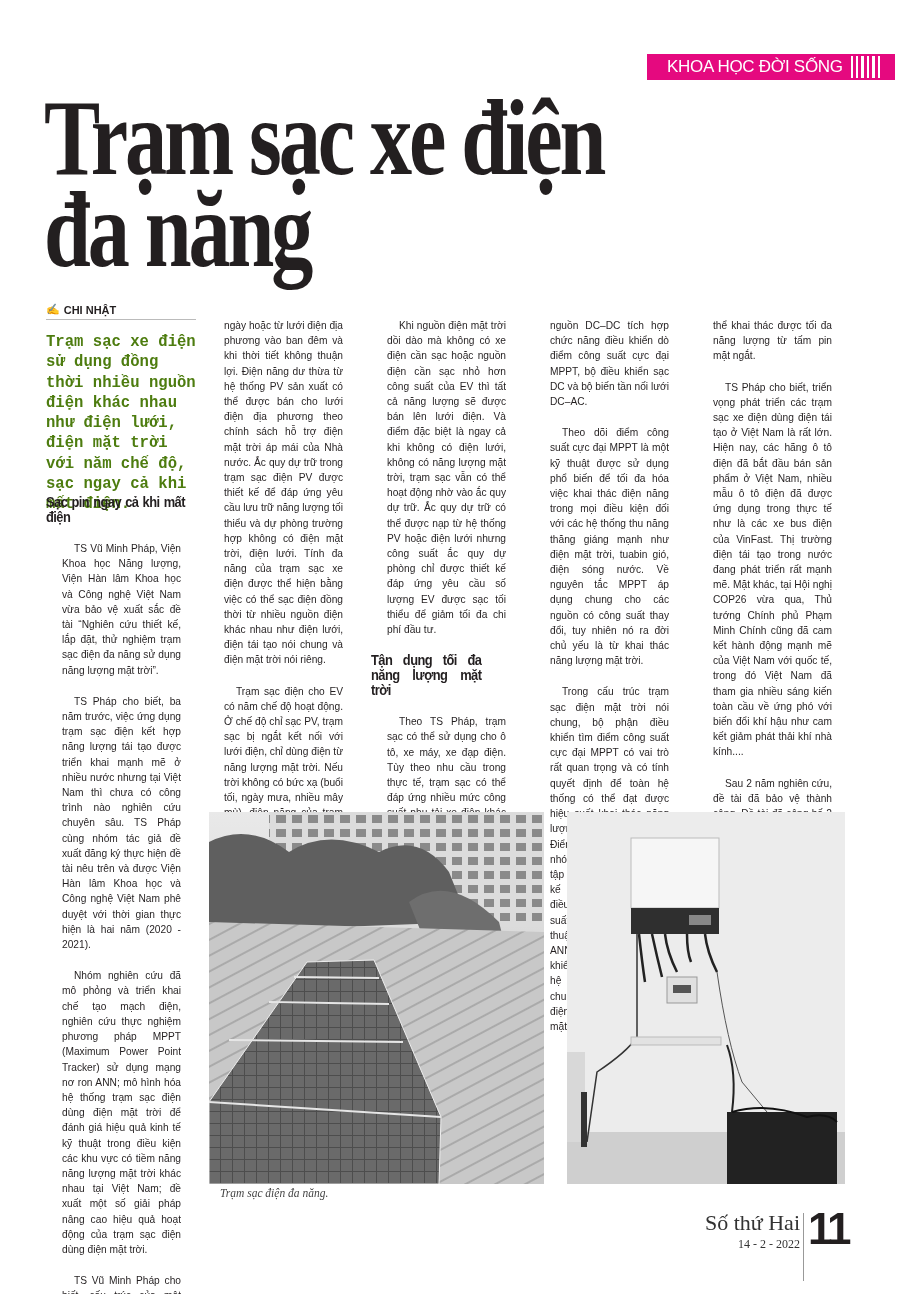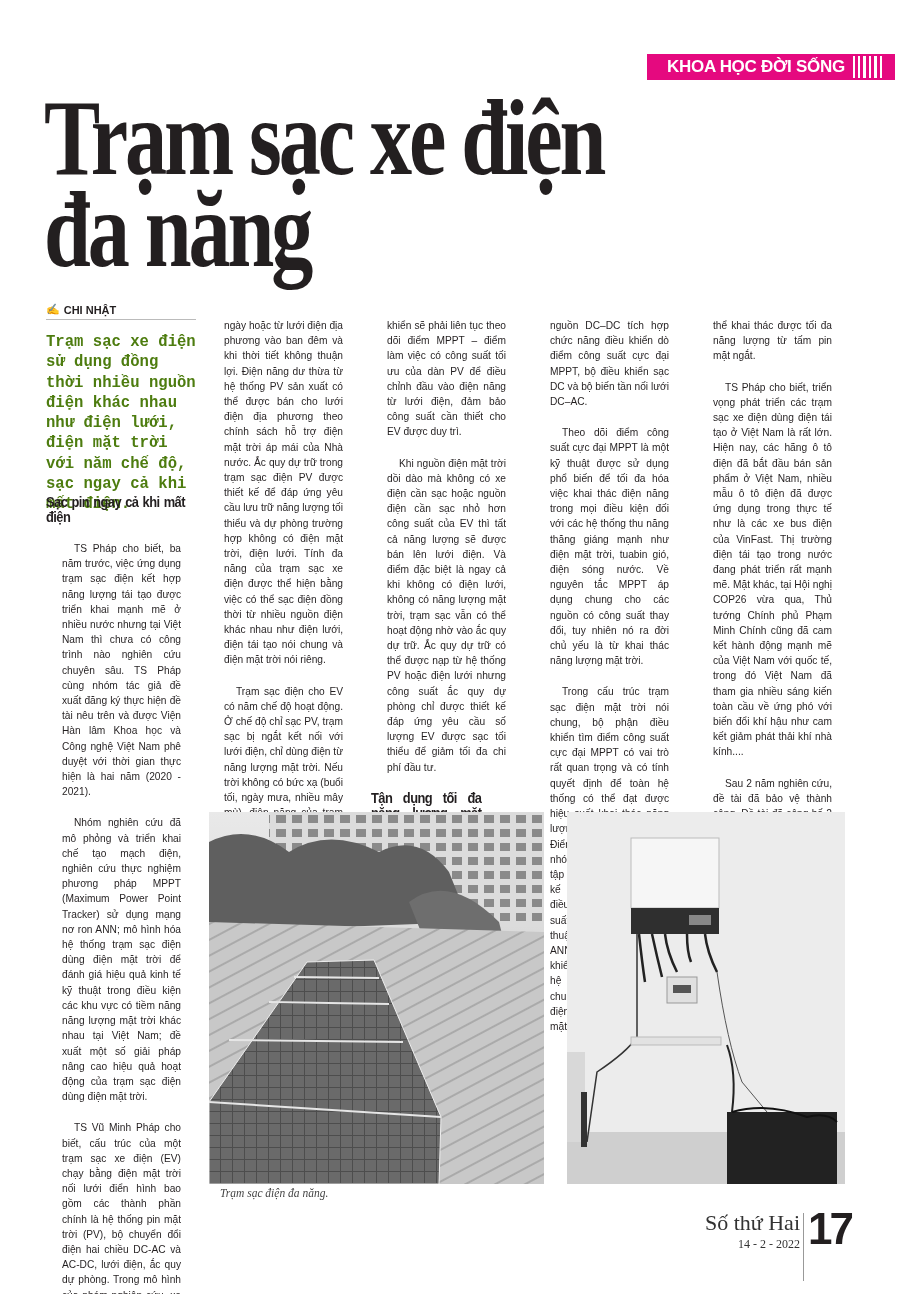--- a/index.html
+++ b/index.html
@@ -1,18 +1,18 @@
 <!DOCTYPE html>
 <html><head>
 <meta charset="utf-8">
 <style>
   html,body{margin:0;padding:0;background:#fff;}
   body{width:900px;height:1294px;position:relative;overflow:hidden;font-family:"Liberation Sans",sans-serif;color:#231f20;}
   .section-tag{position:absolute;left:647px;top:54px;width:248px;height:26px;background:#e5097f;display:flex;align-items:center;}
-  .section-tag .label{color:#fff;font-weight:bold;font-size:17px;letter-spacing:-0.3px;margin-left:20px;font-family:"Liberation Sans",sans-serif;}
+  .section-tag .label{color:#fff;font-weight:normal;font-size:17px;letter-spacing:-0.3px;margin-left:20px;font-family:"Liberation Sans",sans-serif;}
   .section-tag .stripes{display:flex;margin-left:8px;height:22px;align-items:stretch;}
   .section-tag .stripes span{display:block;background:#fff;margin-right:3px;}
   .headline{position:absolute;left:44px;top:92px;margin:0;font-family:"Liberation Serif",serif;font-weight:bold;font-size:108px;line-height:92px;letter-spacing:-4px;color:#231f20;transform:scaleX(0.78);transform-origin:left top;white-space:nowrap;}
   .byline{position:absolute;left:46px;top:303px;width:150px;font-size:11px;font-weight:bold;border-bottom:1px solid #bbb;padding-bottom:3px;display:flex;align-items:center;gap:4px;}
   .byline .pen{color:#e5097f;font-size:11px;}
   .sapo{position:absolute;left:46px;top:332px;width:152px;font-family:Liberation Mono, monospace;font-weight:bold;font-size:15.6px;line-height:20.3px;color:#4d7c0f;}
   .col{position:absolute;font-size:10.2px;line-height:15.2px;text-align:justify;color:#231f20;}
   .col p{margin:16px;text-indent:12px;}
   .col p.cont{text-indent:0;}
   .subhead{font-family:"Liberation Sans",sans-serif;font-weight:bold;font-size:14px;line-height:15px;margin:0 0 2px 0;letter-spacing:-0.6px;transform:scaleX(0.92);transform-origin:left;}
@@ -53,32 +53,32 @@
 
 <div class="byline">
   <span class="pen">✍</span>
   <span>CHI NHẬT</span>
 </div>
 
 <div class="sapo">Trạm sạc xe điện sử dụng đồng thời nhiều nguồn điện khác nhau như điện lưới, điện mặt trời với năm chế độ, sạc ngay cả khi mất điện.</div>
 
 <div class="col" id="c1">
   <div class="subhead">Sạc pin ngay cả khi mất điện</div>
+  <p>TS Vũ Minh Pháp, Viện Khoa học Năng lượng, Viện Hàn lâm Khoa học và Công nghệ Việt Nam vừa bảo vệ xuất sắc đề tài “Nghiên cứu thiết kế, lắp đặt, thử nghiệm trạm sạc điện đa năng sử dụng năng lượng mặt trời”.</p>
   <p>TS Pháp cho biết, ba năm trước, việc ứng dụng trạm sạc điện kết hợp năng lượng tái tạo được triển khai mạnh mẽ ở nhiều nước nhưng tại Việt Nam thì chưa có công trình nào nghiên cứu chuyên sâu. TS Pháp cùng nhóm tác giả đề xuất đăng ký thực hiện đề tài nêu trên và được Viện Hàn lâm Khoa học và Công nghệ Việt Nam phê duyệt với thời gian thực hiện là hai năm (2020 - 2021).</p>
   <p>Nhóm nghiên cứu đã mô phỏng và triển khai chế tạo mạch điện, nghiên cứu thực nghiệm phương pháp MPPT (Maximum Power Point Tracker) sử dụng mạng nơ ron ANN; mô hình hóa hệ thống trạm sạc điện dùng điện mặt trời để đánh giá hiệu quả kinh tế kỹ thuật trong điều kiện các khu vực có tiềm năng năng lượng mặt trời khác nhau tại Việt Nam; đề xuất một số giải pháp nâng cao hiệu quả hoạt động của trạm sạc điện dùng điện mặt trời.</p>
   <p>TS Vũ Minh Pháp cho biết, cấu trúc của một trạm sạc xe điện (EV) chạy bằng điện mặt trời nối lưới điển hình bao gồm các thành phần chính là hệ thống pin mặt trời (PV), bộ chuyển đổi điện hai chiều DC-AC và AC-DC, lưới điện, ắc quy dự phòng. Trong mô hình của nhóm nghiên cứu, xe điện có thể sạc điện trực tiếp tại hệ thống PV vào ban</p>
 </div>
 
 <div class="col" id="c2">
   <p class="cont">ngày hoặc từ lưới điện địa phương vào ban đêm và khi thời tiết không thuận lợi. Điện năng dư thừa từ hệ thống PV sản xuất có thể được bán cho lưới điện địa phương theo chính sách hỗ trợ điện mặt trời áp mái của Nhà nước. Ắc quy dự trữ trong trạm sạc điện PV được thiết kế để đáp ứng yêu cầu lưu trữ năng lượng tối thiểu và dự phòng trường hợp không có điện mặt trời, điện lưới. Tính đa năng của trạm sạc xe điện được thể hiện bằng việc có thể sạc điện đồng thời từ nhiều nguồn điện khác nhau như điện lưới, điện tái tạo nói chung và điện mặt trời nói riêng.</p>
   <p>Trạm sạc điện cho EV có năm chế độ hoạt động. Ở chế độ chỉ sạc PV, trạm sạc bị ngắt kết nối với lưới điện, chỉ dùng điện từ năng lượng mặt trời. Nếu trời không có bức xạ (buổi tối, ngày mưa, nhiều mây mù), điện năng của trạm sạc sẽ được lấy trực tiếp từ lưới điện. Trường hợp điện mặt trời chỉ cung cấp một phần năng lượng nhất định, không đủ sạch độc lập thì xe điện được sạc từ cả PV và lưới điện. Lượng điện năng lấy từ lưới điện sẽ phụ thuộc vào điện năng từ PV. Do bức xạ mặt trời là không ổn định, bộ điều</p>
 </div>
 
 <div class="col" id="c3">
-  <p class="cont">khiển sẽ phải liên tục theo dõi điểm MPPT – điểm làm việc có công suất tối ưu của dàn PV để điều chỉnh đầu vào điện năng từ lưới điện, đảm bảo công suất cần thiết cho EV được duy trì.</p>
   <p>Khi nguồn điện mặt trời dồi dào mà không có xe điện cần sạc hoặc nguồn điện cần sạc nhỏ hơn công suất của EV thì tất cả năng lượng sẽ được bán lên lưới điện. Và điểm đặc biệt là ngay cả khi không có điện lưới, không có năng lượng mặt trời, trạm sạc vẫn có thể hoạt động nhờ vào ắc quy dự trữ. Ắc quy dự trữ có thể được nạp từ hệ thống PV hoặc điện lưới nhưng công suất ắc quy dự phòng chỉ được thiết kế đáp ứng yêu cầu số lượng EV được sạc tối thiểu để giảm tối đa chi phí đầu tư.</p>
   <div class="subhead" style="margin-top:16px;width:120px;">Tận dụng tối đa năng lượng mặt trời</div>
   <p>Theo TS Pháp, trạm sạc có thể sử dụng cho ô tô, xe máy, xe đạp điện. Tùy theo nhu cầu trong thực tế, trạm sạc có thể đáp ứng nhiều mức công suất phụ tải xe điện khác nhau. Mỗi trạm sạc điện mặt trời nối lưới gồm ba thành phần là bộ chuyển đổi</p>
 </div>
 
 <div class="col" id="c4">
   <p class="cont">nguồn DC–DC tích hợp chức năng điều khiển dò điểm công suất cực đại MPPT, bộ điều khiển sạc DC và bộ biến tần nối lưới DC–AC.</p>
   <p>Theo dõi điểm công suất cực đại MPPT là một kỹ thuật được sử dụng phổ biến để tối đa hóa việc khai thác điện năng trong mọi điều kiện đối với các hệ thống thu năng thăng giáng mạnh như điện mặt trời, tuabin gió, điện sóng nước. Về nguyên tắc MPPT áp dụng chung cho các nguồn có công suất thay đổi, tuy nhiên nó ra đời chủ yếu là từ khai thác năng lượng mặt trời.</p>
   <p>Trong cấu trúc trạm sạc điện mặt trời nói chung, bộ phận điều khiển tìm điểm công suất cực đại MPPT có vai trò rất quan trọng và có tính quyết định để toàn hệ thống có thể đạt được hiệu suất khai thác năng lượng mặt trời cao nhất. Điểm khác biệt này được nhóm tạo ra bằng cách tập trung nghiên cứu thiết kế phần mềm hệ thống điều khiển tìm điểm công suất cực đại sử dụng thuật toán trí tuệ nhân tạo ANN. Nhờ hệ thống điều khiển MTTP tối ưu này, hệ thống điều khiển chung cũng như trạm sạc điện sử dụng năng lượng mặt trời có</p>
 </div>
@@ -143,13 +143,13 @@
   </svg>
 </div>
 
 <div class="caption">Trạm sạc điện đa năng.</div>
 
 <div class="footer-issue">
   <div class="day">Số thứ Hai</div>
   <div class="date">14 - 2 - 2022</div>
 </div>
 <div class="footer-div"></div>
-<div class="page-num">17</div>
+<div class="page-num">11</div>
 
 </body></html>

